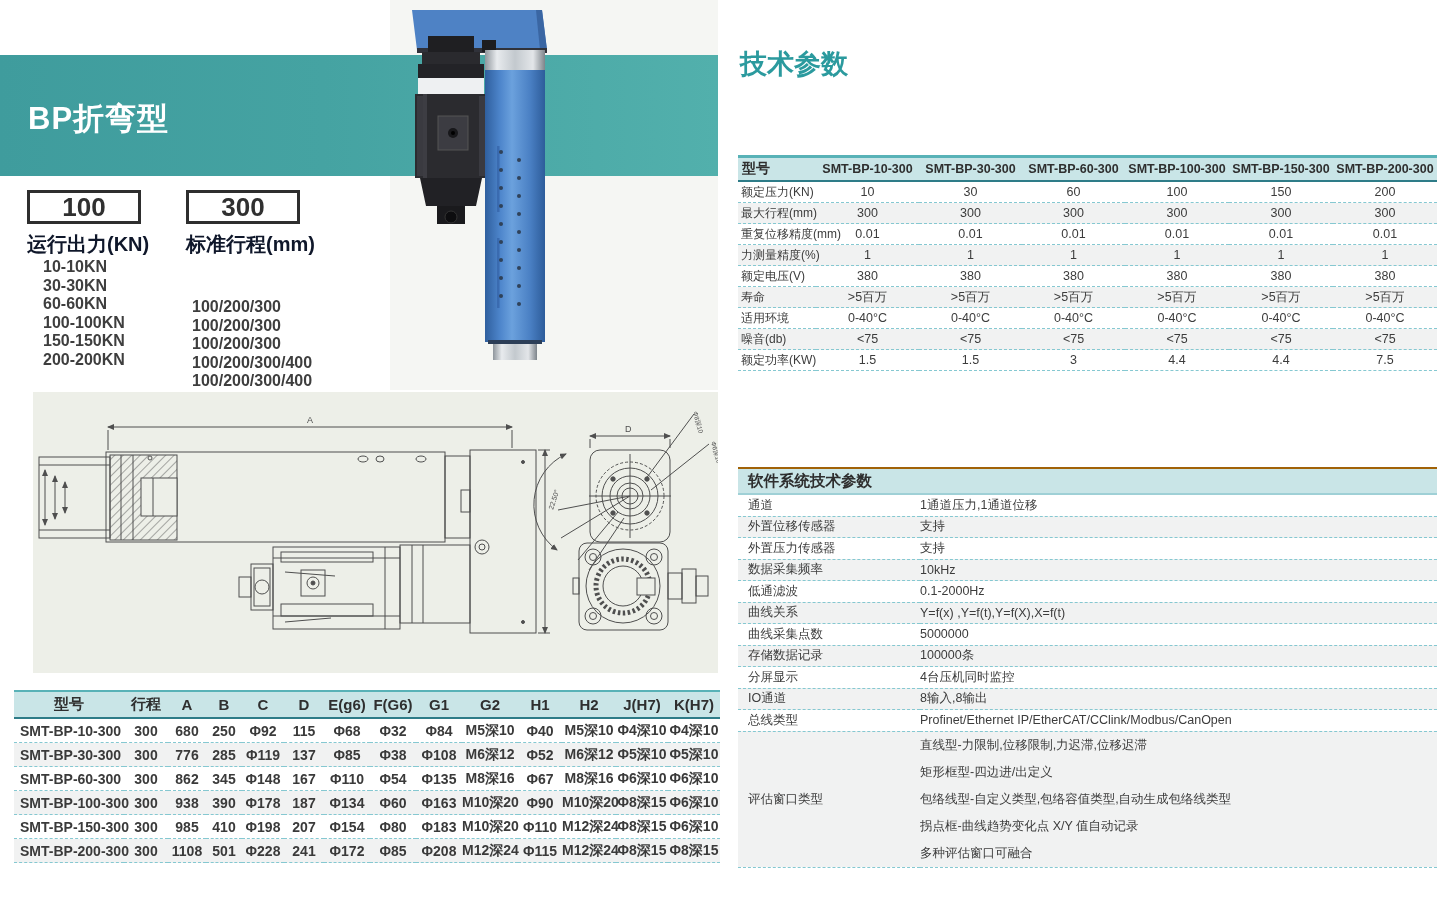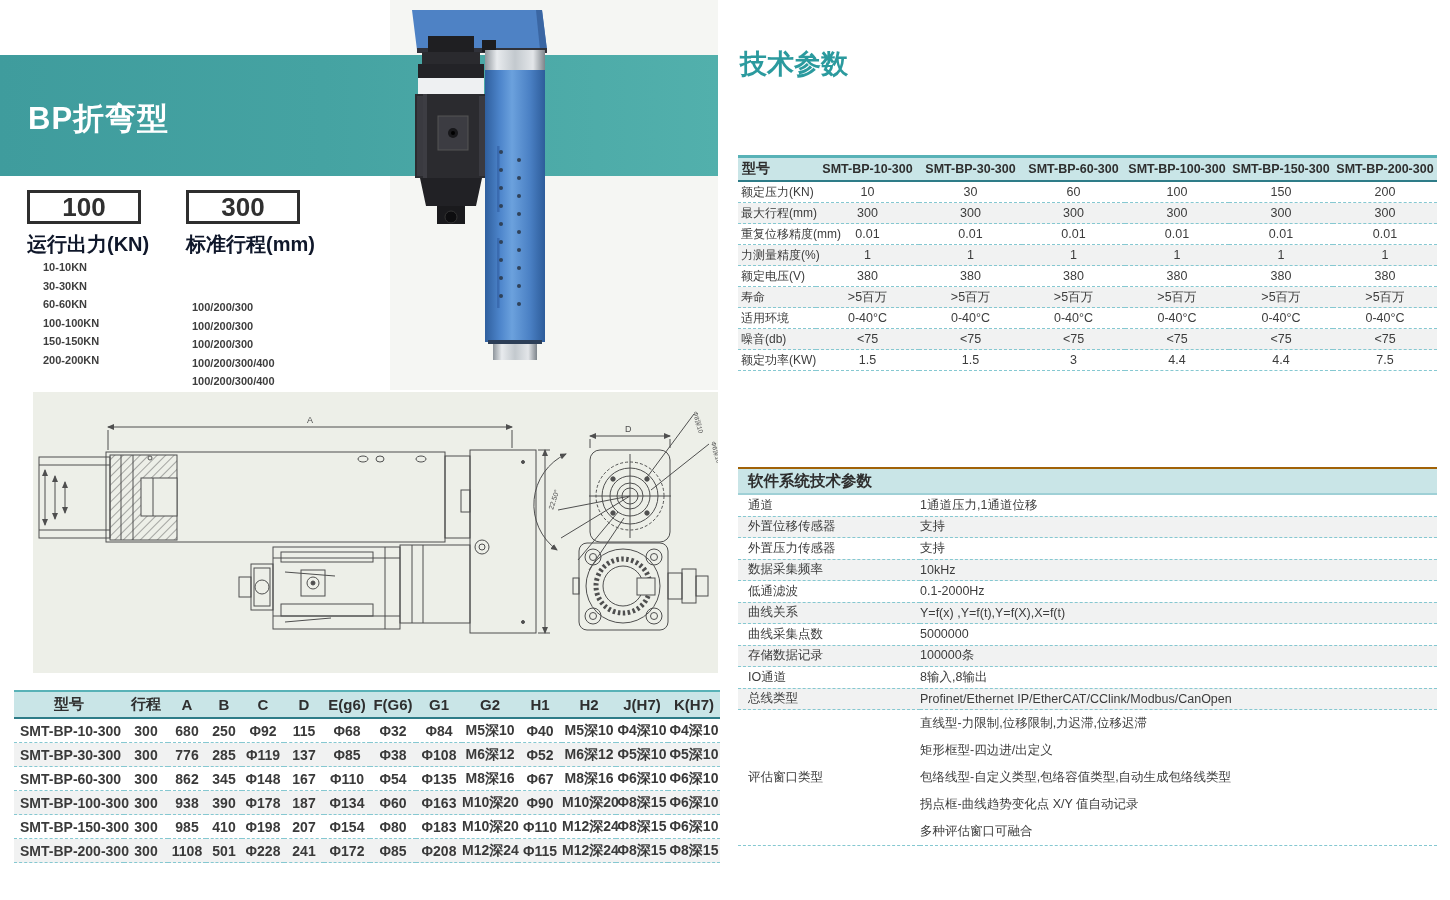--- a/index.html
+++ b/index.html
@@ -13,21 +13,21 @@
   .series-title{position:absolute;left:28px;top:98px;font-size:31px;font-weight:bold;color:#ffffff;letter-spacing:1px;}
   .product-photo{position:absolute;left:390px;top:0;width:330px;height:390px;}
 
   .value-box{position:absolute;top:190px;width:108px;height:28px;border:3px solid #2e2e2e;
              display:flex;align-items:center;justify-content:center;background:#ffffff;
              font-size:26px;font-weight:bold;color:#303030;}
   #force-box{left:27px;} #stroke-box{left:186px;}
   .sel-label{position:absolute;top:231px;font-size:20px;font-weight:bold;color:#0f172a;}
   #force-label{left:27px;} #stroke-label{left:186px;}
   .opt-list{position:absolute;top:258px;margin:0;padding:0;list-style:none;
-            font-size:11px;font-weight:bold;color:#3e3e3e;line-height:18.6px;}
+            font-size:16px;font-weight:bold;color:#3e3e3e;line-height:18.6px;}
   #force-options{left:43px;} #stroke-options{left:192px;margin-top:40px;}
 
   .drawing-wrap{position:absolute;left:33px;top:392px;width:685px;height:281px;background:#edefe8;}
 
   
   table{border-collapse:collapse;table-layout:fixed;}
   td,th{overflow:visible;}
 
   
   .dim-table{position:absolute;left:14px;top:690px;width:706px;}
@@ -560,20 +560,24 @@
         </tr>
         <tr>
           <td class="lbl">曲线采集点数</td>
           <td>5000000</td>
         </tr>
         <tr>
           <td class="lbl">存储数据记录</td>
           <td>100000条</td>
         </tr>
         <tr>
+          <td class="lbl">分屏显示</td>
+          <td>4台压机同时监控</td>
+        </tr>
+        <tr>
           <td class="lbl">IO通道</td>
           <td>8输入,8输出</td>
         </tr>
         <tr>
           <td class="lbl">总线类型</td>
           <td>Profinet/Ethernet IP/EtherCAT/CClink/Modbus/CanOpen</td>
         </tr>
         <tr class="eval">
           <td class="lbl">评估窗口类型</td>
           <td>

